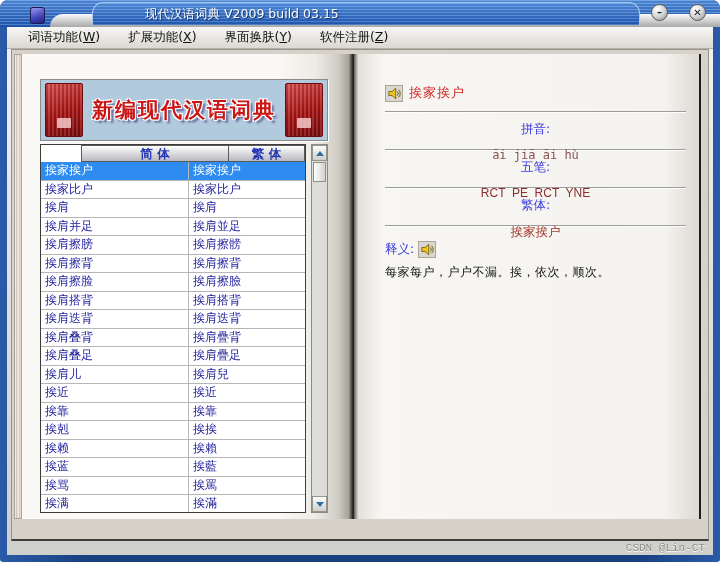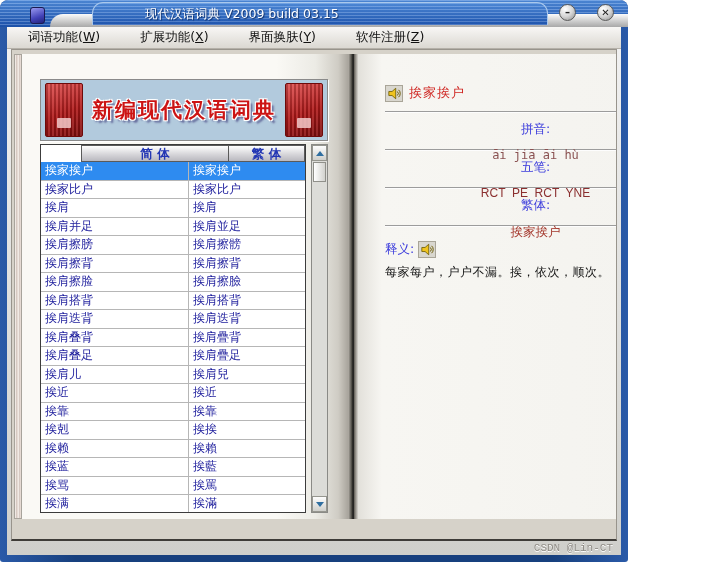--- a/index.html
+++ b/index.html
@@ -1,18 +1,18 @@
 <!DOCTYPE html>
 <html><head>
 <meta charset="utf-8">
 <style>
   html,body{margin:0;padding:0;}
   body{width:720px;height:562px;font-family:"DejaVu Sans","Liberation Sans",sans-serif;overflow:hidden;}
 
-  .window{position:relative;width:628px;height:562px;
+  .window{position:relative;width:720px;height:562px;
     background:linear-gradient(90deg,#2a5aa8,#17407e 12%,#17407e 88%,#2a5aa8);
     border-radius:8px 8px 3px 3px;overflow:hidden;}
 
   
   .titlebar{position:absolute;left:0;top:0;right:0;height:27px;
     background:repeating-linear-gradient(180deg,rgba(255,255,255,.22) 0 1px,rgba(0,0,0,.05) 1px 3px),
                linear-gradient(180deg,#4f8cdd,#1d55b2);
     border-radius:8px 8px 0 0;}
   .tb-swoosh{position:absolute;left:50px;right:0;bottom:0;height:13px;
     background:linear-gradient(180deg,#fbfbfb,#a8a8a8);border-top-left-radius:16px;}
@@ -29,21 +29,21 @@
     border:1px solid #5a5a5a;color:#222;font-size:10px;font-weight:bold;line-height:17px;
     text-align:center;cursor:default;box-sizing:border-box;}
   .tb-btn.min{right:52px;} .tb-btn.close{right:14px;}
   .tb-btn span{display:block;margin-top:-1px;}
 
   
   .frame{position:absolute;left:7px;right:7px;top:27px;bottom:7px;
     background:linear-gradient(180deg,#f2f2f2,#cfcfcb);}
   .menubar{position:absolute;left:0;right:0;top:0;height:21px;
     background:linear-gradient(180deg,#f8f7f5,#dbd8d2);border-bottom:1px solid #b4b0a8;
-    display:flex;align-items:center;gap:40px;padding-left:21px;font-size:12.5px;color:#111;}
+    display:flex;align-items:center;gap:28px;padding-left:21px;font-size:12.5px;color:#111;}
   .menu-item{white-space:nowrap;cursor:default;}
   .mn{text-decoration:underline;}
   .client{position:absolute;left:4px;right:4px;top:22px;bottom:14px;background:#d6d2c9;
     border:1px solid #98948c;border-bottom:2px solid #3e3c38;box-sizing:border-box;overflow:hidden;}
   .watermark{position:absolute;right:8px;bottom:0;height:13px;line-height:13px;
     font-size:11px;color:#8f8c86;text-shadow:0 1px 0 #fff;font-family:Liberation Mono, monospace;}
 
   
   .book{position:absolute;left:2px;top:4px;width:687px;height:465px;}
   .stack-left{position:absolute;left:0;top:0;bottom:0;width:8px;

